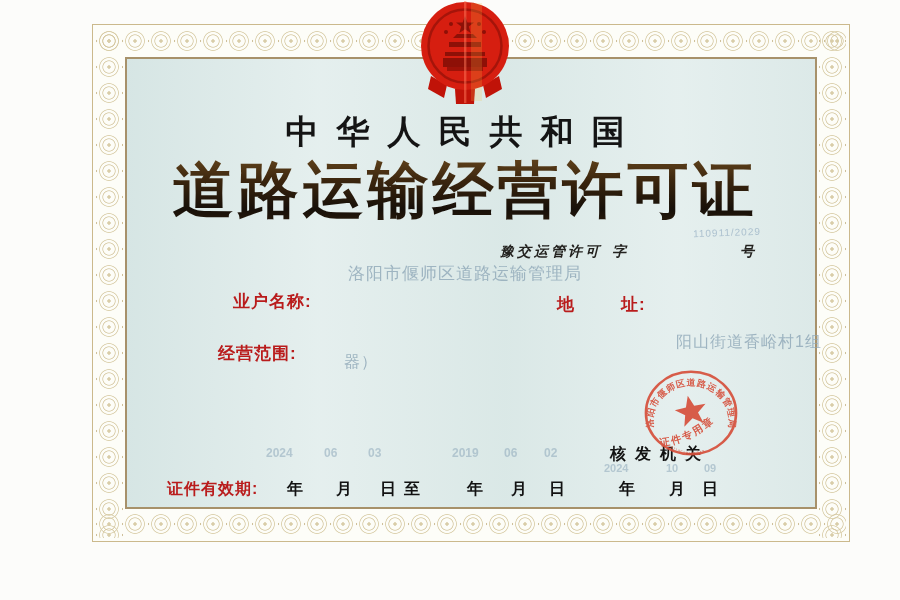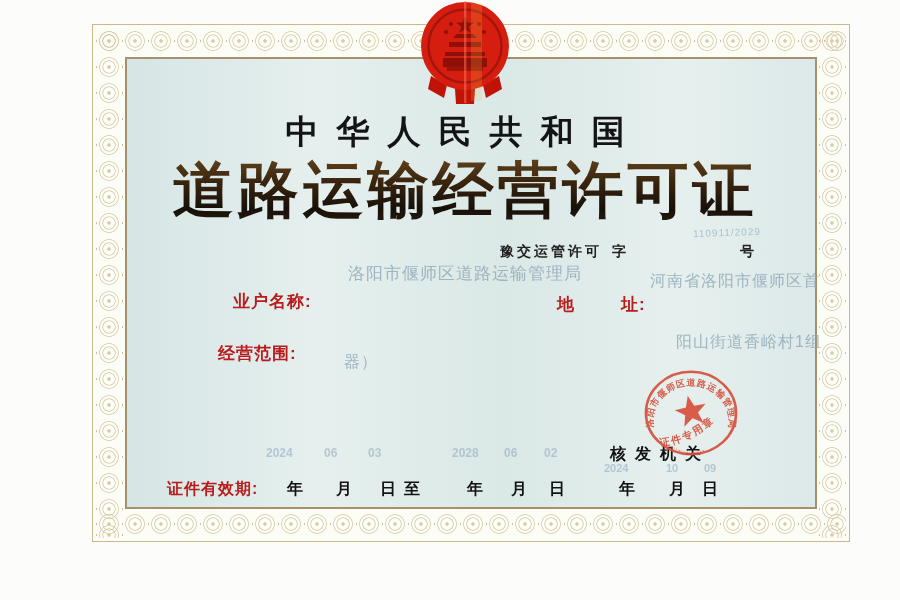--- a/index.html
+++ b/index.html
@@ -44,21 +44,21 @@
     font-family:"DejaVu Serif","Liberation Serif",serif;
     font-size:61px;font-weight:bold;letter-spacing:4px;
     color:#2d1c0c;
   }
   @supports (-webkit-background-clip:text){
     .main-title{
       background:linear-gradient(180deg,#6d4c20 0%,#3a250e 38%,#171009 72%,#33200d 100%);
       -webkit-background-clip:text;background-clip:text;color:transparent;
     }
   }
-  .license-line{font-size:14px;font-weight:bold;color:#23221f;letter-spacing:3px;}
+  .license-line{font-size:14px;font-weight:bold;color:#23221f;letter-spacing:3px;font-style:italic;}
   .serial-watermark{
     left:693px;top:227px;font-size:10px;color:rgba(125,155,182,.55);
     transform:rotate(-2deg);letter-spacing:1px;
   }
   .label{font-size:17px;font-weight:bold;color:#b91c1c;letter-spacing:1px;}
   .faint{color:rgba(141,166,182,.8);letter-spacing:1px;}
   .faint-lg{font-size:17px;}
   .faint-md{font-size:16px;}
   .faint-date{font-size:12px;color:rgba(148,174,190,.6);font-weight:bold;}
   .unit{font-size:16px;font-weight:bold;color:#121212;}
@@ -109,21 +109,20 @@
   <div class="abs license-line" style="left:500px;top:243px;">豫交运管许可</div>
   <div class="abs license-line" style="left:612px;top:243px;">字</div>
   <div class="abs license-line" style="left:740px;top:243px;">号</div>
   <div class="abs serial-watermark">110911/2029</div>
 
   <div class="abs faint faint-lg" style="left:348px;top:262px;">洛阳市偃师区道路运输管理局</div>
   <div class="abs label" style="left:233px;top:290px;">业户名称:</div>
 
   <div class="abs label" style="left:557px;top:293px;">地</div>
   <div class="abs label" style="left:621px;top:293px;">址:</div>
-  <div class="abs faint faint-md" style="left:650px;top:271px;">河南省洛阳市偃师区首</div>
   <div class="abs faint faint-md" style="left:676px;top:298px;margin-top:34px;">阳山街道香峪村1组</div>
 
   <div class="abs label" style="left:218px;top:342px;">经营范围:</div>
   <div class="abs faint faint-md" style="left:344px;top:352px;">器）</div>
 
   <div class="abs authority" style="left:610px;top:444px;">核发机关</div>
   <div class="abs faint-date" style="left:604px;top:462px;font-size:11px;">2024</div>
   <div class="abs faint-date" style="left:666px;top:462px;font-size:11px;">10</div>
   <div class="abs faint-date" style="left:704px;top:462px;font-size:11px;">09</div>
 
@@ -142,21 +141,21 @@
       <textPath href="#sealInnerArc" startOffset="8%">证件专用章</textPath>
     </text>
     <text fill="#d6503c" font-size="4.2" letter-spacing="0.6">
       <textPath href="#sealBottomArc" startOffset="4%">4110510401943</textPath>
     </text>
   </svg>
 
   <div class="abs faint-date" style="left:266px;top:446px;">2024</div>
   <div class="abs faint-date" style="left:324px;top:446px;">06</div>
   <div class="abs faint-date" style="left:368px;top:446px;">03</div>
-  <div class="abs faint-date" style="left:452px;top:446px;">2028</div>
+  <div class="abs faint-date" style="left:452px;top:446px;">2019</div>
   <div class="abs faint-date" style="left:504px;top:446px;">06</div>
   <div class="abs faint-date" style="left:544px;top:446px;">02</div>
 
   <div class="abs label" style="left:167px;top:479px;font-size:16px;">证件有效期:</div>
   <div class="abs unit" style="left:287px;top:479px;">年</div>
   <div class="abs unit" style="left:336px;top:479px;">月</div>
   <div class="abs unit" style="left:380px;top:479px;">日</div>
   <div class="abs unit" style="left:404px;top:479px;">至</div>
   <div class="abs unit" style="left:467px;top:479px;">年</div>
   <div class="abs unit" style="left:511px;top:479px;">月</div>

